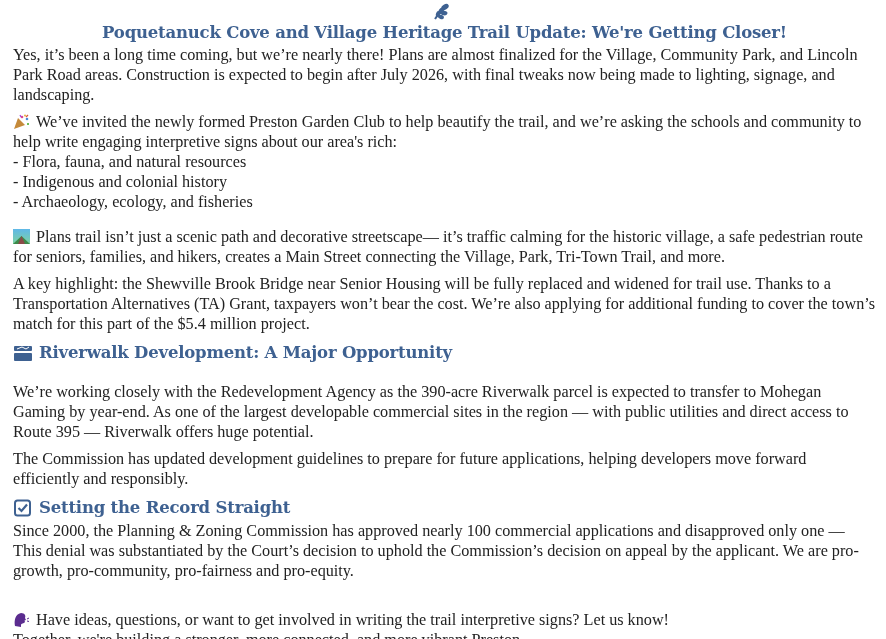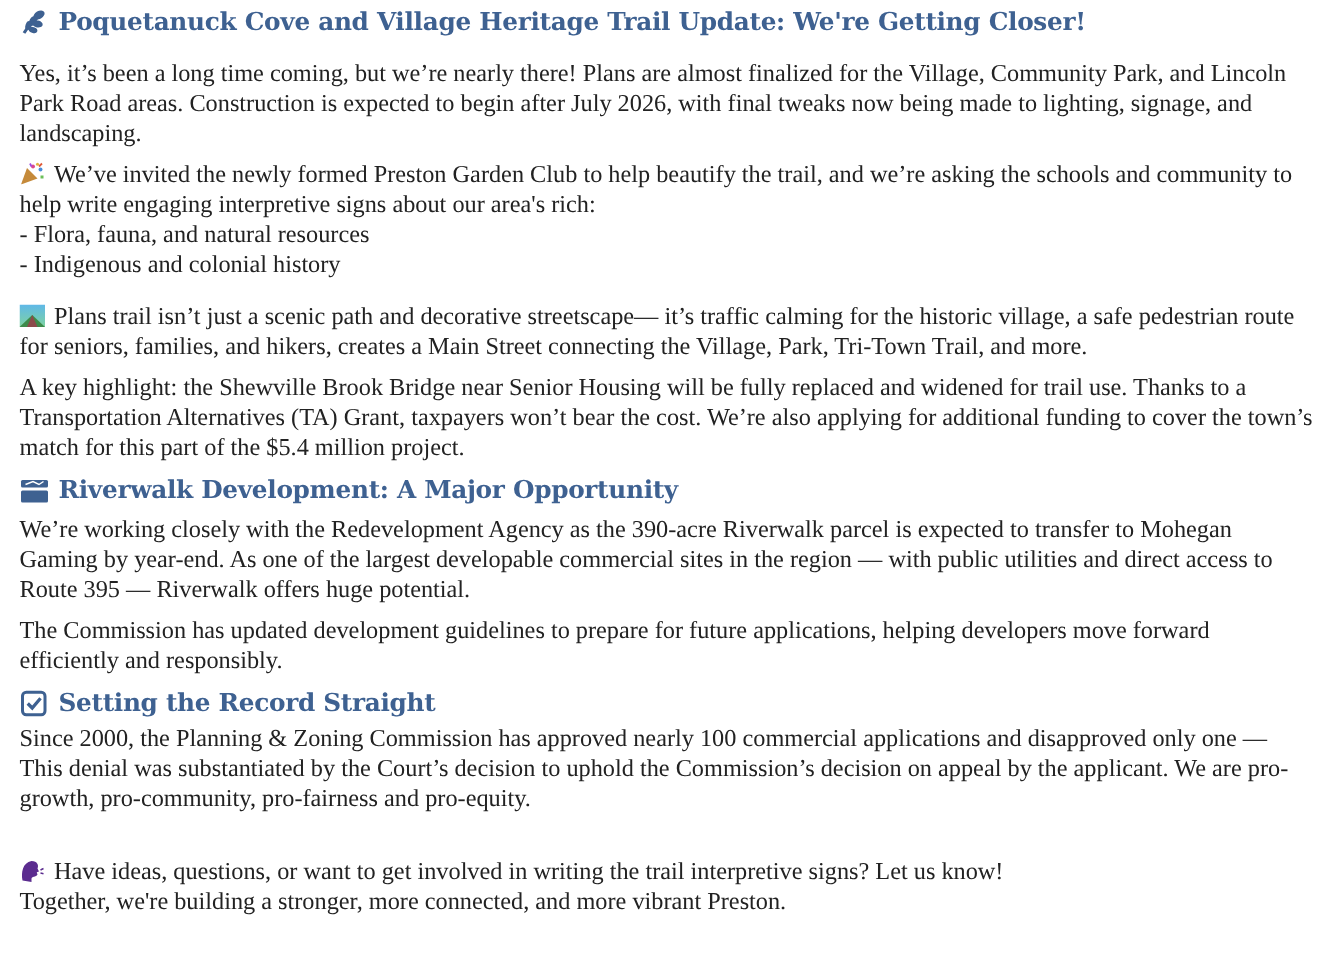--- a/index.html
+++ b/index.html
@@ -53,21 +53,21 @@
     }
     .spacer {
       height: 22px;
     }
   </style>
 </head>
 <body>
 
 <div class="page">
 
-  <h2 style="margin-bottom:12px;">
+  <h2 style="margin-bottom:0;flex-direction:column;">
     <span class="h-icon">
       <svg width="20" height="18" viewBox="0 0 20 18">
         <path d="M3 16 C6 11 9 8 14 4" stroke="#3e6191" stroke-width="2" fill="none"></path>
         <ellipse cx="13" cy="4" rx="4" ry="2.6" fill="#3e6191" transform="rotate(-30 13 4)"></ellipse>
         <ellipse cx="9" cy="8" rx="3.5" ry="2.3" fill="#3e6191" transform="rotate(-60 9 8)"></ellipse>
         <ellipse cx="12" cy="10" rx="3.5" ry="2.3" fill="#3e6191" transform="rotate(10 12 10)"></ellipse>
         <ellipse cx="6" cy="11" rx="3" ry="2" fill="#3e6191" transform="rotate(-70 6 11)"></ellipse>
         <ellipse cx="9" cy="14" rx="3" ry="2" fill="#3e6191" transform="rotate(20 9 14)"></ellipse>
       </svg>
     </span>
@@ -81,39 +81,40 @@
         <polygon points="1,15 5,4 12,11" fill="#c58a3a"></polygon>
         <circle cx="9" cy="3" r="1.3" fill="#d94a8c"></circle>
         <circle cx="14" cy="5" r="1.3" fill="#4a8cd9"></circle>
         <circle cx="12" cy="1.5" r="1" fill="#e3b23c"></circle>
         <rect x="14" y="9" width="2" height="2" fill="#6bbf59"></rect>
         <path d="M7 1 L8 3" stroke="#a44adb" stroke-width="1.2"></path>
         <path d="M15 1 L13 3" stroke="#e05a3a" stroke-width="1.2"></path>
       </svg></span><span>We’ve invited the newly formed Preston Garden Club to help beautify the trail, and we’re asking the schools and community to help write engaging interpretive signs about our area's rich:</span></p>
     <p>- Flora, fauna, and natural resources</p>
     <p>- Indigenous and colonial history</p>
+    <p>- Archaeology, ecology, and fisheries</p>
   </div>
 
   <div style="height:8px;"></div>
 
   <p class="block"><span class="emoji"><svg width="17" height="15" viewBox="0 0 17 15">
       <defs>
         <linearGradient id="sky" x1="0" y1="0" x2="0" y2="1">
           <stop offset="0" stop-color="#5fb8e8"></stop>
           <stop offset="1" stop-color="#7fd3a0"></stop>
         </linearGradient>
       </defs>
       <rect x="0" y="0" width="17" height="15" fill="url(#sky)"></rect>
       <polygon points="0,15 8.5,7 17,15" fill="#3d8a4a"></polygon>
       <polygon points="5,15 8.5,7 12,15" fill="#8c4a4a"></polygon>
     </svg></span><span>Plans trail isn’t just a scenic path and decorative streetscape— it’s traffic calming for the historic village, a safe pedestrian route for seniors, families, and hikers, creates a Main Street connecting the Village, Park, Tri-Town Trail, and more.</span></p>
 
   <p class="block">A key highlight: the Shewville Brook Bridge near Senior Housing will be fully replaced and widened for trail use. Thanks to a Transportation Alternatives (TA) Grant, taxpayers won’t bear the cost. We’re also applying for additional funding to cover the town’s match for this part of the $5.4 million project.</p>
 
-  <h2 style="margin-bottom:4px;text-align:right;">
+  <h2 style="margin-bottom:17px;text-align:right;">
     <span class="h-icon">
       <svg width="20" height="18" viewBox="0 0 20 18">
         <rect x="1" y="2" width="18" height="5" rx="1" fill="#3e6191"></rect>
         <rect x="1" y="9" width="18" height="8" rx="1" fill="#3e6191"></rect>
         <path d="M4 5 L9 3 L13 5 L16 3" stroke="#ffffff" stroke-width="1" fill="none"></path>
       </svg>
     </span>
     <span>Riverwalk Development: A Major Opportunity</span>
   </h2>
 

